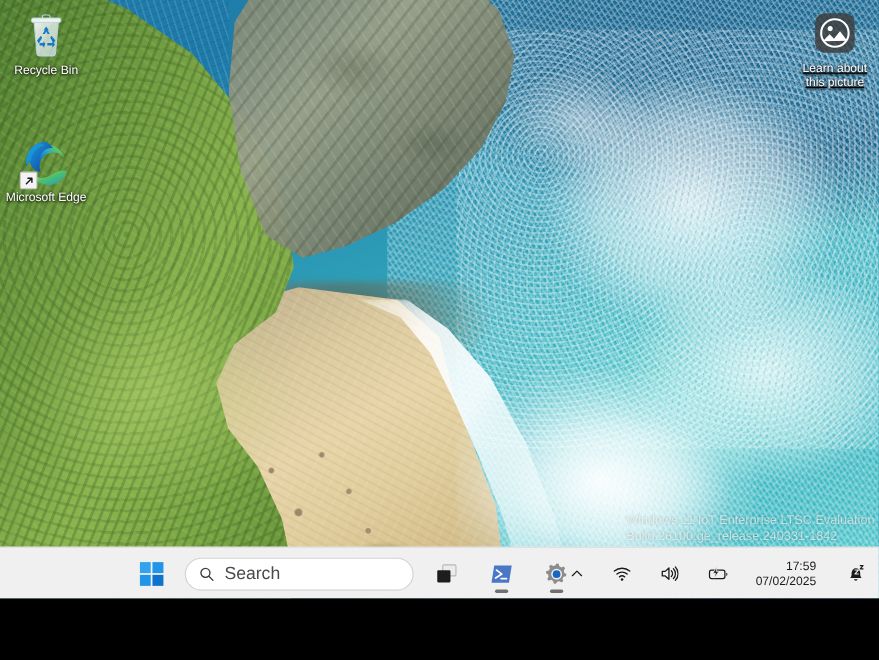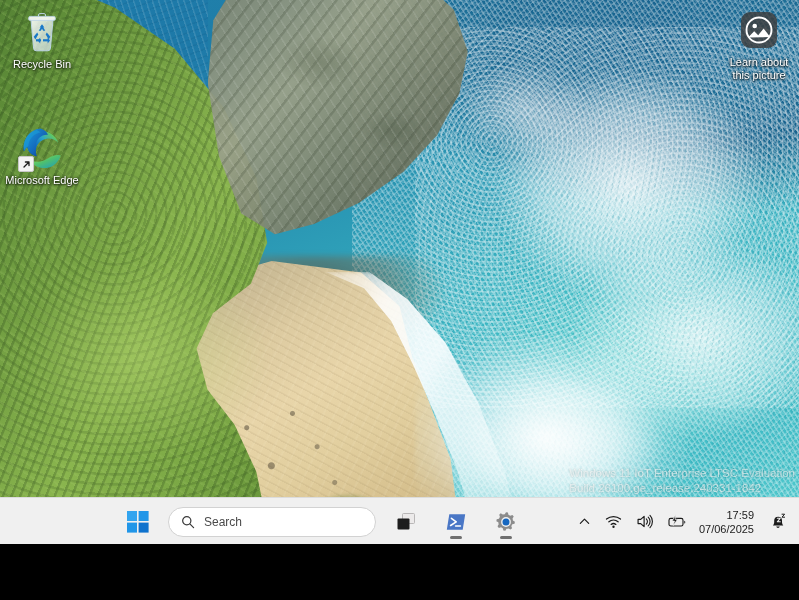--- a/index.html
+++ b/index.html
@@ -343,21 +343,21 @@
   .desk-icon .label {
     font-size: 11px;
     line-height: 13px;
     color: #ffffff;
     text-shadow: 0 0 3px rgba(0,0,0,0.85), 0 1px 2px rgba(0,0,0,0.8);
     word-wrap: break-word;
   }
 
   #icon-recycle { left: 4px;  top: 8px; }
   #icon-edge    { left: 4px;  top: 124px; }
-  #icon-learn   { left: 722px; top: 6px; width: 74px; }
+  #icon-learn   { left: 722px; top: 6px; width: 74px; text-decoration: underline; }
 
   
   .shortcut-arrow {
     position: absolute;
     left: 0; bottom: 0;
     width: 16px; height: 16px;
     background: #f3f3f3;
     border: 1px solid #c8c8c8;
     border-radius: 2px;
     display: flex;
@@ -427,33 +427,33 @@
     background: #ffffff;
     border: 1px solid #d2d2d2;
     border-radius: 16px;
     display: flex;
     align-items: center;
     padding: 0 10px 0 12px;
     gap: 9px;
     cursor: text;
   }
   #search-box .txt {
-    font-size: 12px;
+    font-size: 16px;
     color: #4a4a4a;
   }
 
   
   #tb-tray {
     position: absolute;
     right: 6px;
     top: 0;
     height: 47px;
     display: flex;
     align-items: center;
-    gap: 2px;
+    gap: 14px;
   }
   .tray-btn {
     height: 38px;
     display: flex;
     align-items: center;
     justify-content: center;
     padding: 0 6px;
     border-radius: 4px;
     cursor: default;
   }
@@ -675,21 +675,21 @@
           <svg class="ico" width="20" height="17" viewBox="0 0 22 17">
             <rect x="2.2" y="5.0" width="15.4" height="8.4" rx="2" fill="none" stroke="#1b1b1b" stroke-width="1.25"></rect>
             <path d="M19.0 7.6 v3.2 a1.5 1.5 0 0 0 1.1 -1.6 a1.5 1.5 0 0 0 -1.1 -1.6 Z" fill="#1b1b1b"></path>
             <path d="M9.6 1.2 L5.6 8.0 H8.2 L6.9 13.0 L11.6 6.1 H8.9 Z" fill="#1b1b1b" stroke="#f0f0f0" stroke-width="0.8" stroke-linejoin="round"></path>
           </svg>
         </span>
       </div>
 
       <div id="tray-clock">
         <div>17:59</div>
-        <div>07/06/2025</div>
+        <div>07/02/2025</div>
       </div>
 
       <div class="tray-btn">
         <span>
           <svg class="ico" width="18" height="18" viewBox="0 0 18 18">
             <path d="M3.9 12.4 c0.9 -0.9 1.3 -2.1 1.3 -3.4 V7.6 a3.9 3.9 0 0 1 7.8 0 v1.4 c0 1.3 0.4 2.5 1.3 3.4 Z" fill="#1b1b1b"></path>
             <path d="M7.2 13.6 a1.9 1.9 0 0 0 3.6 0 Z" fill="#1b1b1b"></path>
             <path d="M8.3 5.2 h3.0 l-3.0 3.6 h3.0" fill="none" stroke="#f0f0f0" stroke-width="1.05" stroke-linecap="round" stroke-linejoin="round"></path>
             <path d="M13.0 1.2 h2.6 l-2.6 3.0 h2.6" fill="none" stroke="#1b1b1b" stroke-width="1.0" stroke-linecap="round" stroke-linejoin="round"></path>
           </svg>

